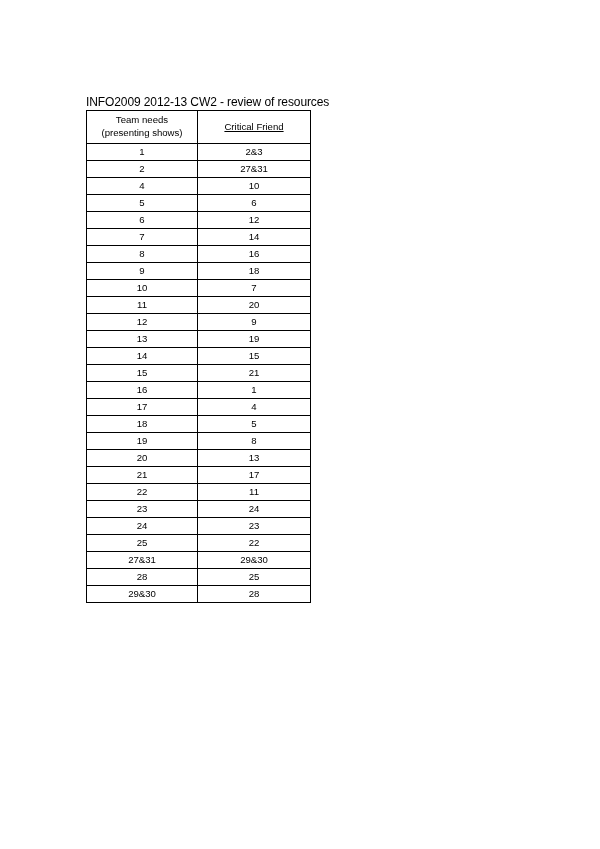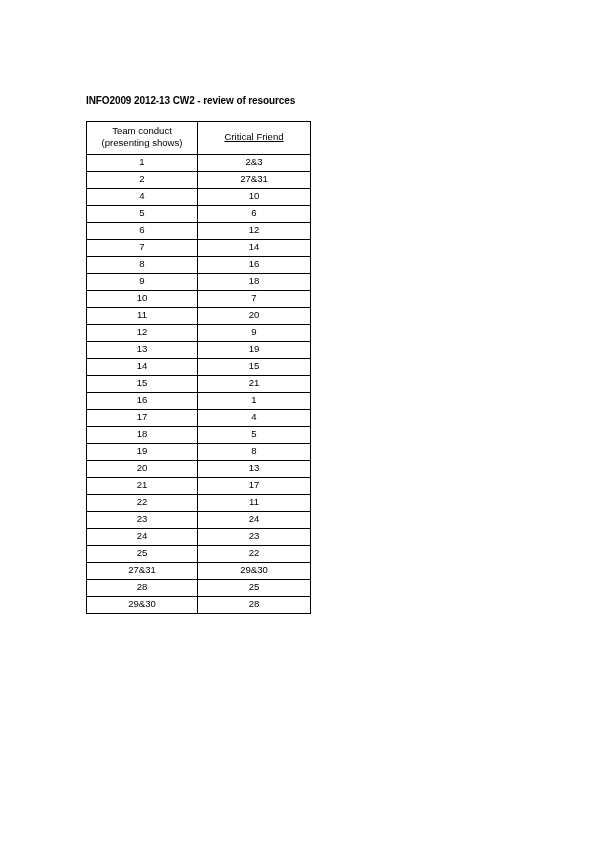--- a/index.html
+++ b/index.html
@@ -23,24 +23,24 @@
     height: 849px;
     background: #fff;
   }
   .content {
     position: absolute;
     left: 86px;
     top: 95px;
     width: 420px;
   }
   .doc-title {
-    font-size: 10px;
-    font-weight: bold;
+    font-size: 12px;
+    font-weight: normal;
     letter-spacing: -0.1px;
-    margin: 0 0 14px 0;
+    margin: 0 0 1px 0;
     line-height: 1.2;
   }
   .intro-line {
     font-size: 9.6px;
     line-height: 1.35;
     margin: 0 0 11px 0;
   }
   .intro-block {
     font-size: 9.6px;
     line-height: 1.5;
@@ -74,21 +74,21 @@
 <body>
 
 <div class="page">
   <div class="content">
     <h1 class="doc-title">INFO2009 2012-13 CW2 - review of resources</h1>
 
     <table class="alloc">
       <thead>
         <tr>
           <th class="col-team">
-            <span class="th-line">Team conduct</span>
+            <span class="th-line">Team needs</span>
             <span class="th-line">(presenting shows)</span>
           </th>
           <th class="col-cf">Critical Friend</th>
         </tr>
       </thead>
       <tbody id="alloc-body">
           <tr>
             <td>1</td>
             <td>2&amp;3</td>
           </tr>

